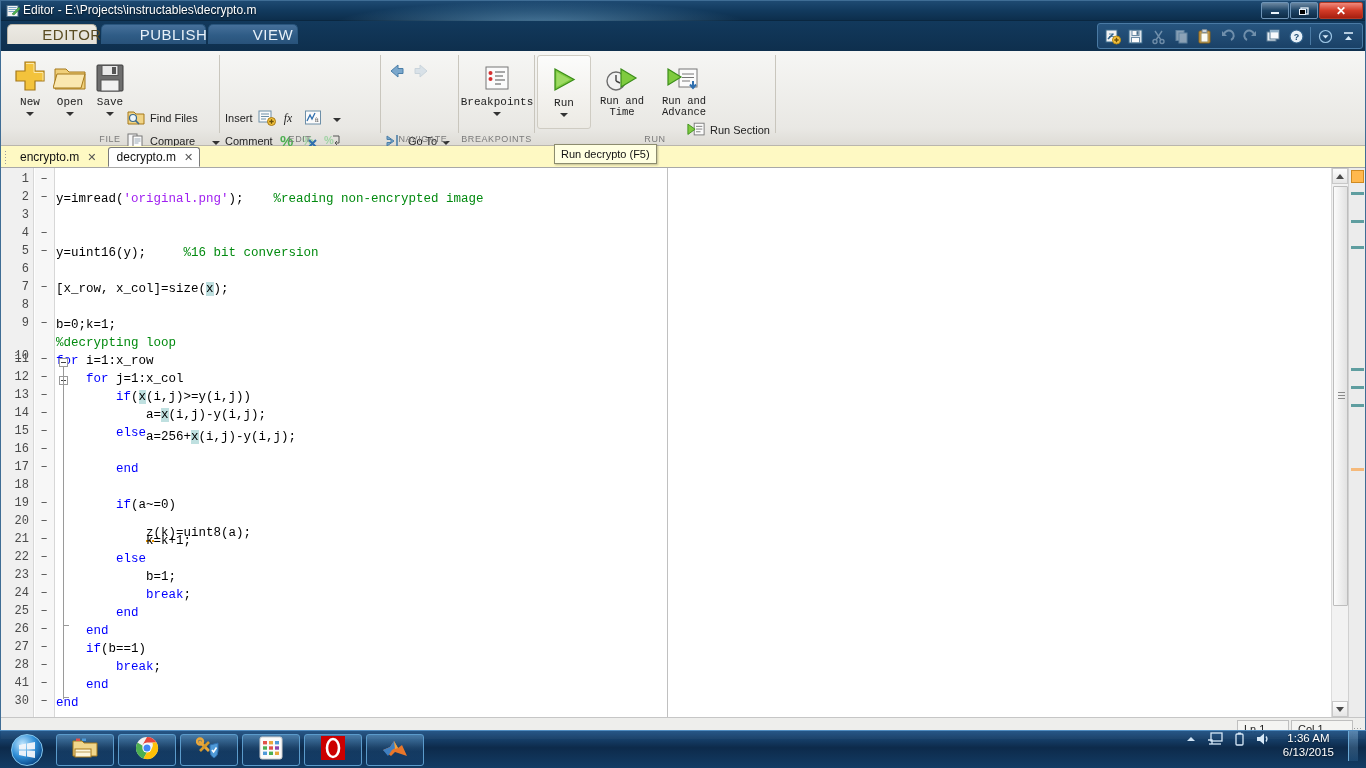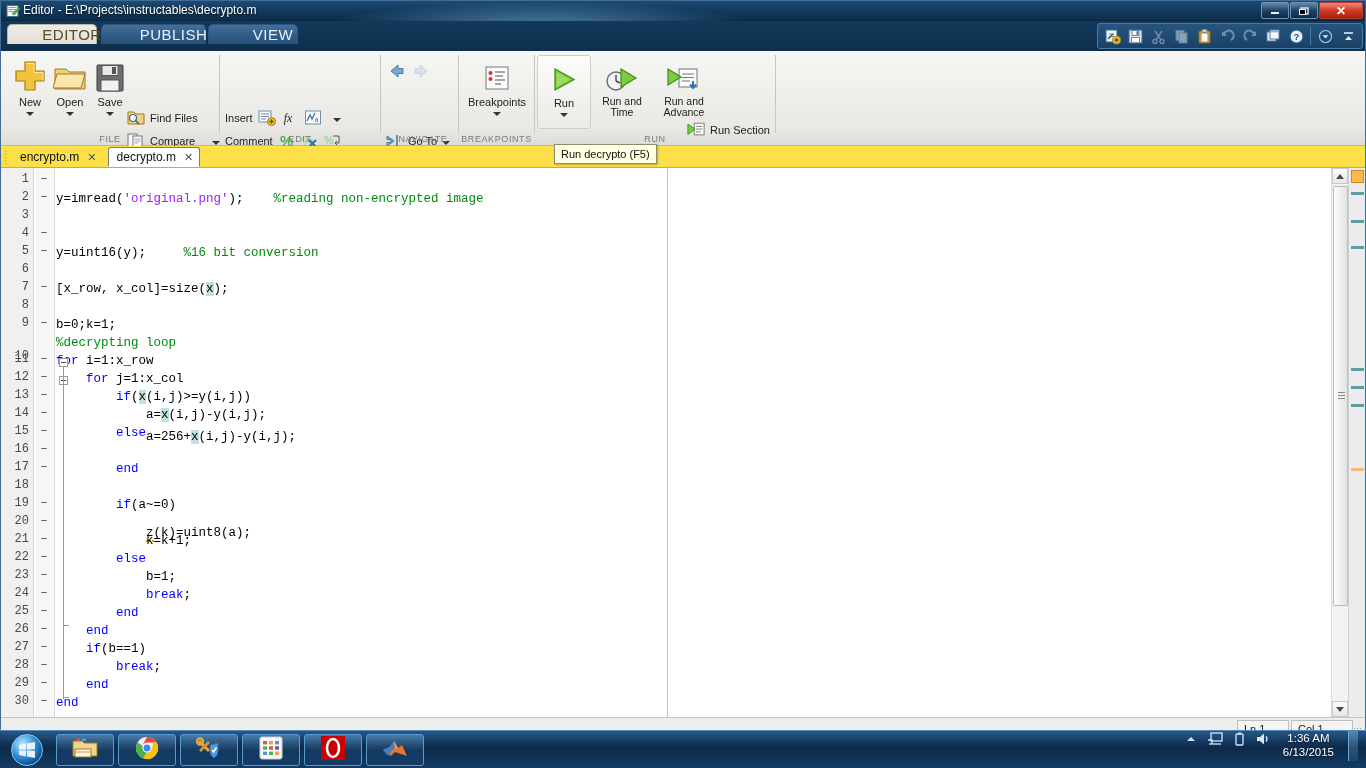--- a/index.html
+++ b/index.html
@@ -110,21 +110,21 @@
     text-align: center; font-size: 9px; color: #7a7a7a; letter-spacing: .6px;
   }
   .rsep { position: absolute; top: 4px; width: 1px; height: 78px; background: #c9c6bd; }
 
   .bigbtn {
     position: absolute; top: 4px; width: 54px; height: 74px;
     display: flex; flex-direction: column; align-items: center;
     font-size: 11px; color: #222;
   }
   .bigbtn .glyph { height: 38px; display: flex; align-items: flex-end; }
-  .bigbtn .lbl { margin-top: 3px; }
+  .bigbtn .lbl { margin-top: 3px; font-family: Liberation Mono, monospace; }
   .caret-dn {
     width: 0; height: 0; border-left: 4px solid transparent; border-right: 4px solid transparent;
     border-top: 4px solid #333; margin-top: 4px;
   }
 
   .smrow {
     position: absolute; display: flex; align-items: center; gap: 5px;
     font-size: 11px; color: #222;
   }
   .smrow .ic { width: 18px; height: 17px; display: flex; align-items: center; justify-content: center; }
@@ -136,21 +136,21 @@
     position: absolute; left: 553px; top: 93px;
     background: #ffffe1; border: 1px solid #8c8c6e;
     font-size: 11px; color: #111; padding: 3px 6px;
     white-space: nowrap; z-index: 50;
     box-shadow: 1px 1px 2px rgba(0,0,0,.25);
   }
 
   
   #doctabs {
     position: relative; height: 22px;
-    background: #fde047;
+    background: #fef9c3;
     border-bottom: 1px solid #a8a8a8;
     padding-left: 10px;
     display: flex; align-items: flex-end;
   }
   #doctabs::before {
     content:""; position:absolute; left:3px; top:4px; width:3px; height:14px;
     background-image: radial-gradient(#9a9a9a 40%, transparent 41%);
     background-size: 3px 3px;
   }
   .dtab {
@@ -735,21 +735,21 @@
           <div class="lnum" style="top: 328px;">19</div>
           <div class="lnum" style="top: 346px;">20</div>
           <div class="lnum" style="top: 364px;">21</div>
           <div class="lnum" style="top: 382px;">22</div>
           <div class="lnum" style="top: 400px;">23</div>
           <div class="lnum" style="top: 418px;">24</div>
           <div class="lnum" style="top: 436px;">25</div>
           <div class="lnum" style="top: 454px;">26</div>
           <div class="lnum" style="top: 472px;">27</div>
           <div class="lnum" style="top: 490px;">28</div>
-          <div class="lnum" style="top: 508px;">29</div>
+          <div class="lnum" style="top: 508px;">41</div>
           <div class="lnum" style="top: 526px;">30</div>
         </div>
       <div id="breakcol"></div>
       <div id="codewrap">
           <div class="cline" style="top: 22px;">y=imread(<span class="str">'original.png'</span>);    <span class="cmt">%reading non-encrypted image</span></div>
           <div class="cline" style="top: 40px;"></div>
           <div class="cline" style="top: 76px;">y=uint16(y);     <span class="cmt">%16 bit conversion</span></div>
           <div class="cline" style="top: 94px;"></div>
           <div class="cline" style="top: 112px;">[x_row, x_col]=size(<span class="hl">x</span>);</div>
           <div class="cline" style="top: 130px;"></div>

